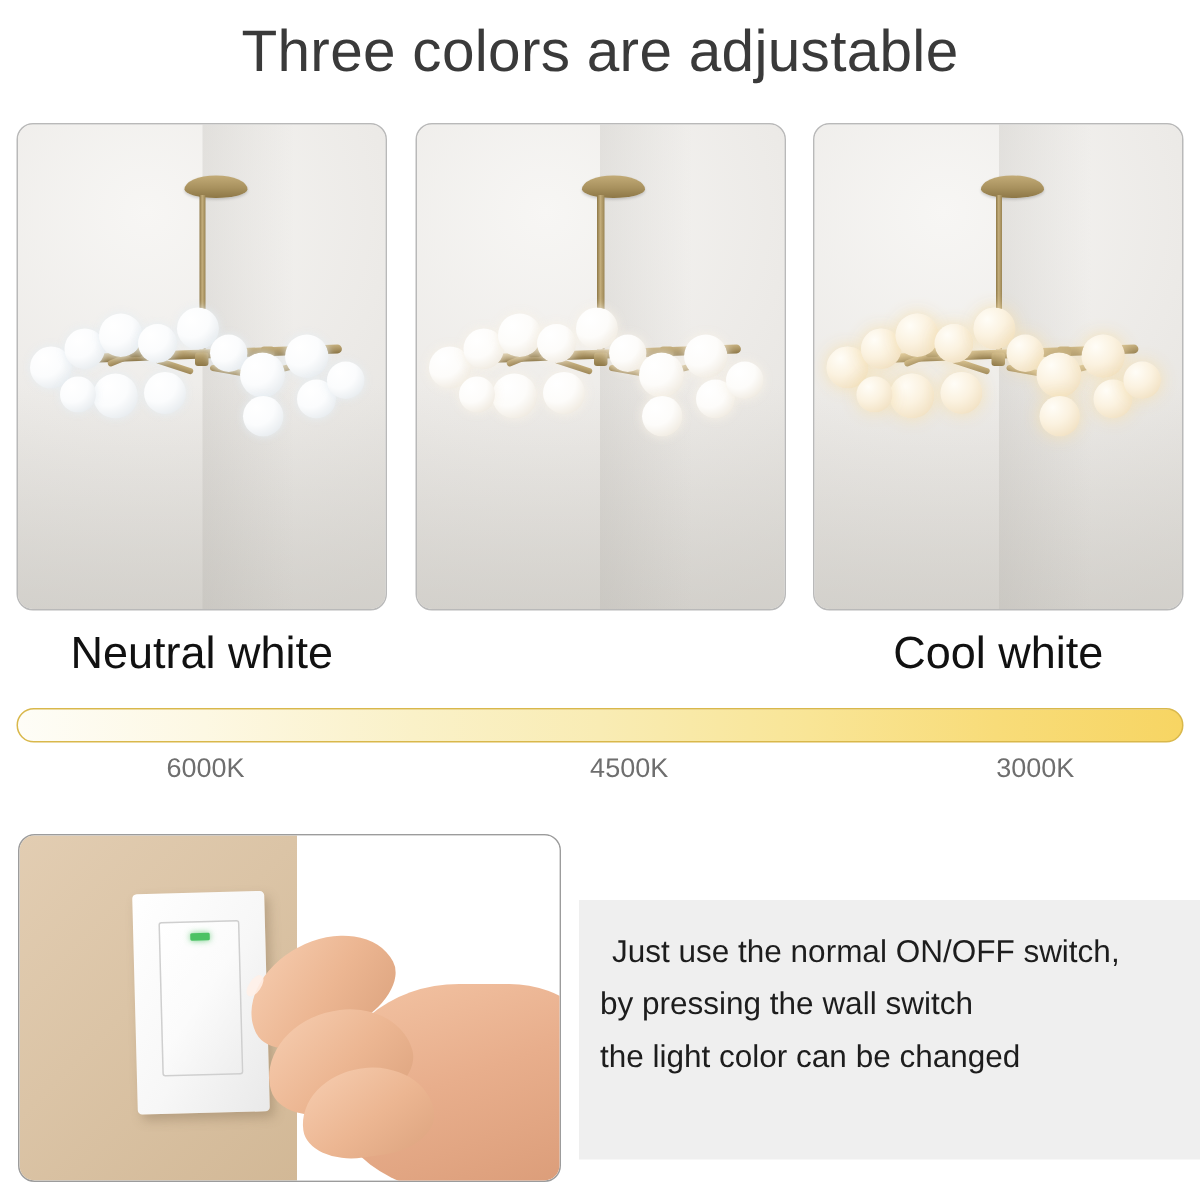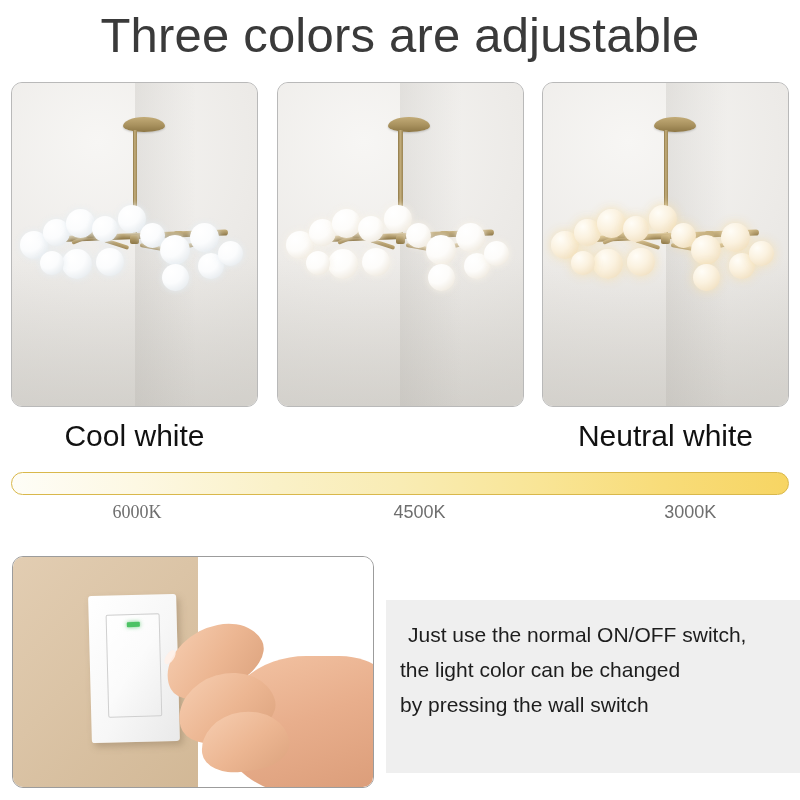--- a/index.html
+++ b/index.html
@@ -13,21 +13,21 @@
     position: relative;
   }
 
   
   .title {
     position: absolute;
     top: 6px;
     left: 0;
     width: 800px;
     text-align: center;
-    font-size: 49px;
+    font-size: 39px;
     font-weight: 300;
     color: #3a3a3a;
     letter-spacing: 0.2px;
     line-height: 58px;
     white-space: nowrap;
   }
 
   
   .panels {
     position: absolute;
@@ -184,21 +184,21 @@
     height: 28px;
   }
   .tick {
     position: absolute;
     font-size: 18px;
     color: #6e6e6e;
     font-weight: 400;
     transform: translateX(-50%);
     white-space: nowrap;
   }
-  .tick.t0 { left: 16.2%; font-family: Liberation Serif, serif; }
+  .tick.t0 { left: 16.2%; }
   .tick.t1 { left: 52.5%; }
   .tick.t2 { left: 87.3%; }
 
   
   .switch-photo {
     position: absolute;
     left: 12px;
     top: 556px;
     width: 362px;
     height: 232px;
@@ -402,22 +402,22 @@
       <div class="globe" style="left:178px; top:140px; width:29px; height:29px;"></div>
       <div class="globe" style="left:186px; top:170px; width:26px; height:26px;"></div>
       <div class="globe" style="left:206px; top:158px; width:25px; height:25px;"></div>
       <div class="globe" style="left:28px;  top:168px; width:24px; height:24px;"></div>
     </div>
   </div>
 
 </div>
 
 <div class="labels">
+  <div class="label">Neutral white</div>
   <div class="label">Cool white</div>
-  <div class="label">Neutral white</div>
 </div>
 
 <div class="bar"></div>
 
 <div class="ticks">
   <div class="tick t0">6000K</div>
   <div class="tick t1">4500K</div>
   <div class="tick t2">3000K</div>
 </div>
 
@@ -435,16 +435,16 @@
       <div class="nail"></div>
     </div>
     <div class="finger f2"></div>
     <div class="finger f3"></div>
   </div>
 </div>
 
 <div class="info-panel">
   <div class="info-text">
     <div class="info-line first">Just use the normal ON/OFF switch,</div>
+    <div class="info-line">by pressing the wall switch</div>
     <div class="info-line">the light color can be changed</div>
-    <div class="info-line">by pressing the wall switch</div>
   </div>
 </div>
 
 </body></html>

